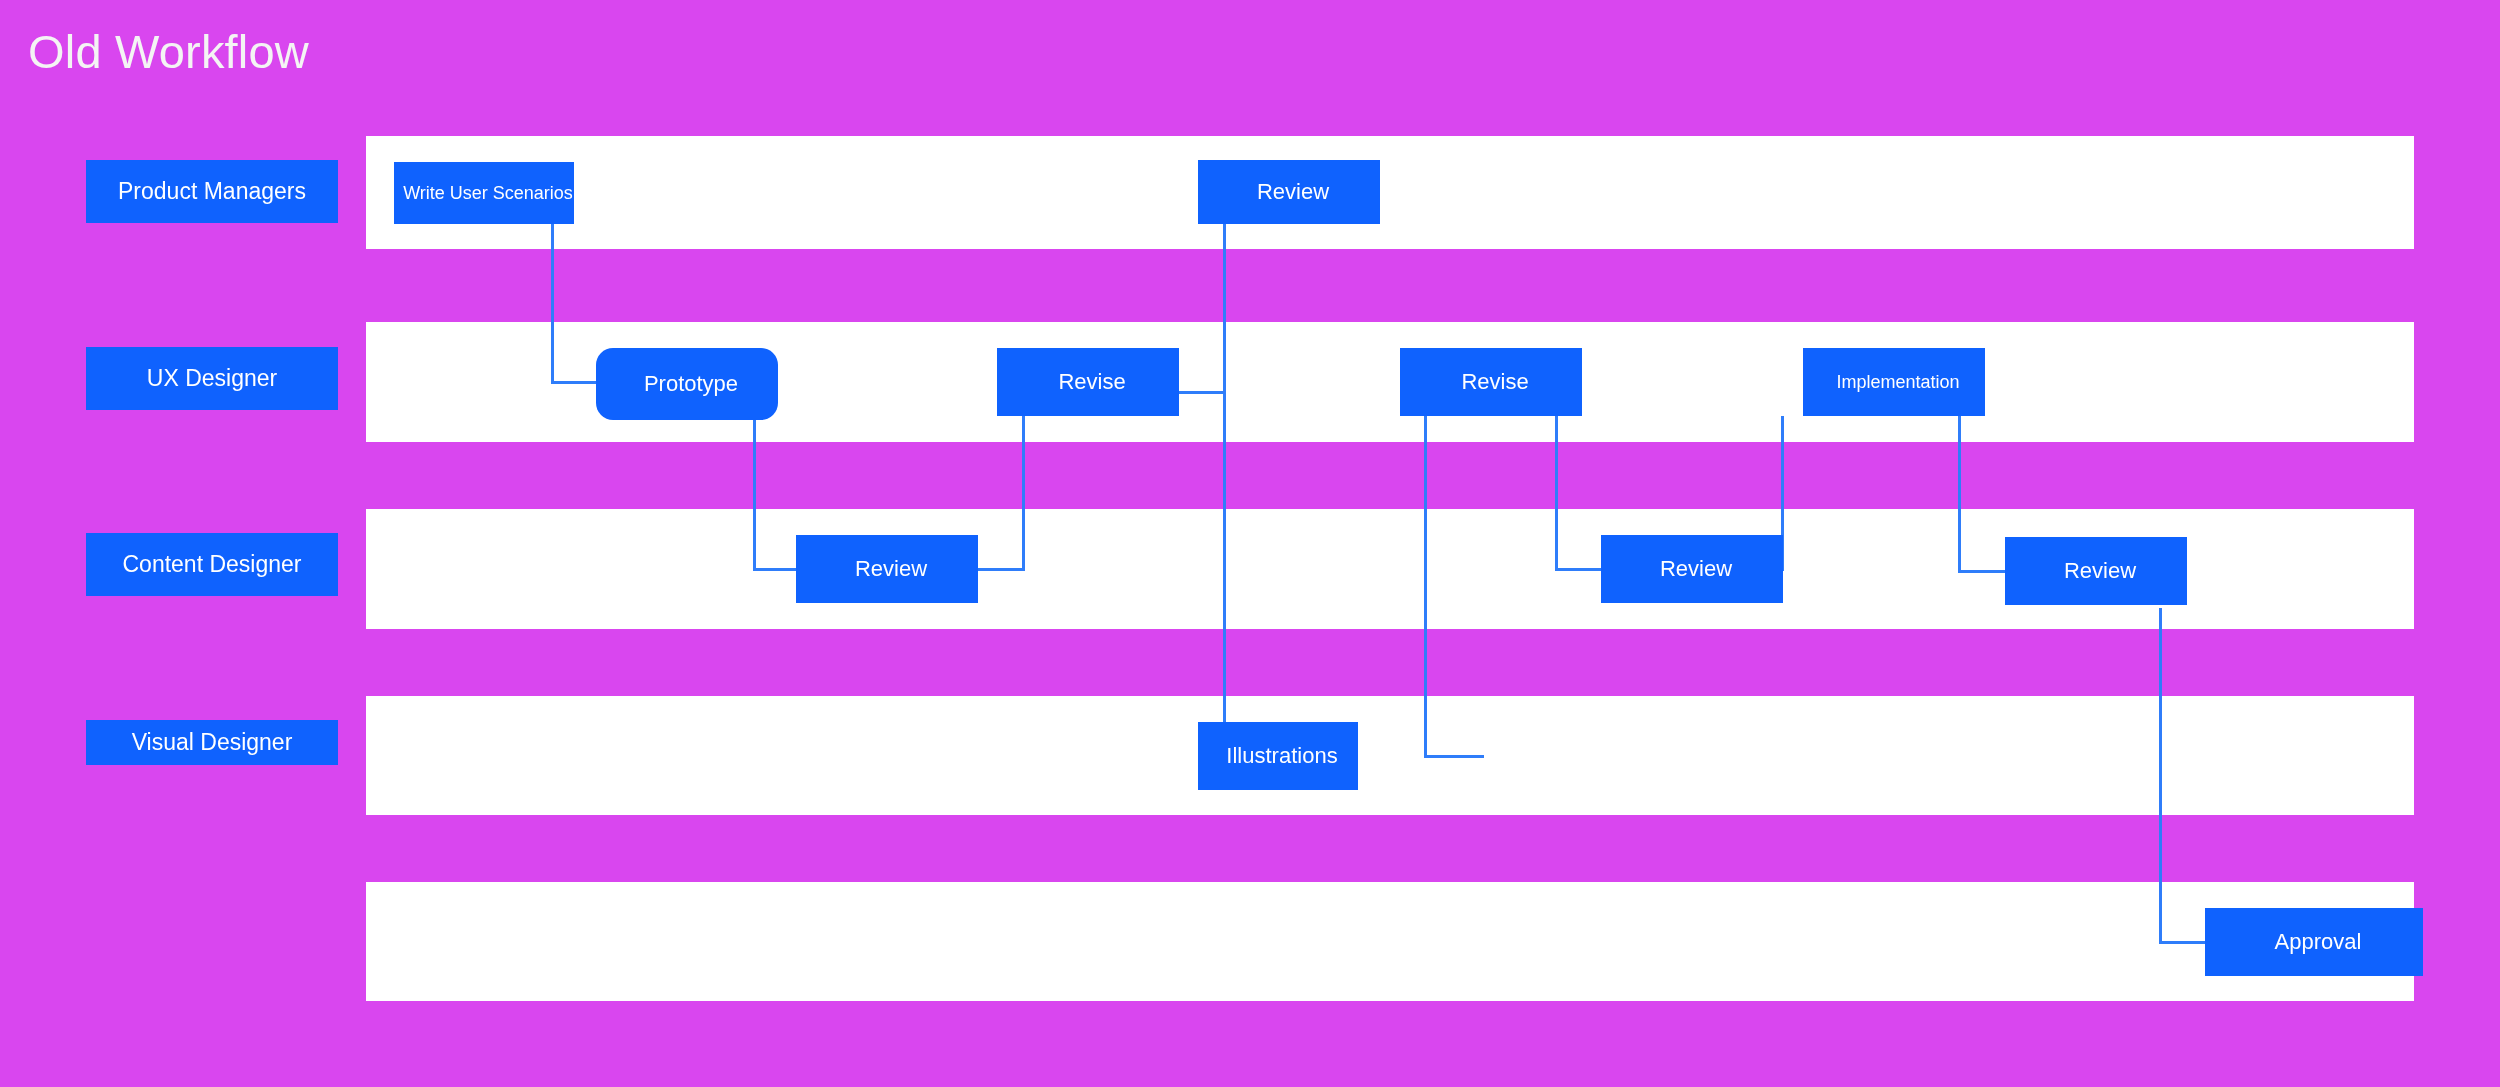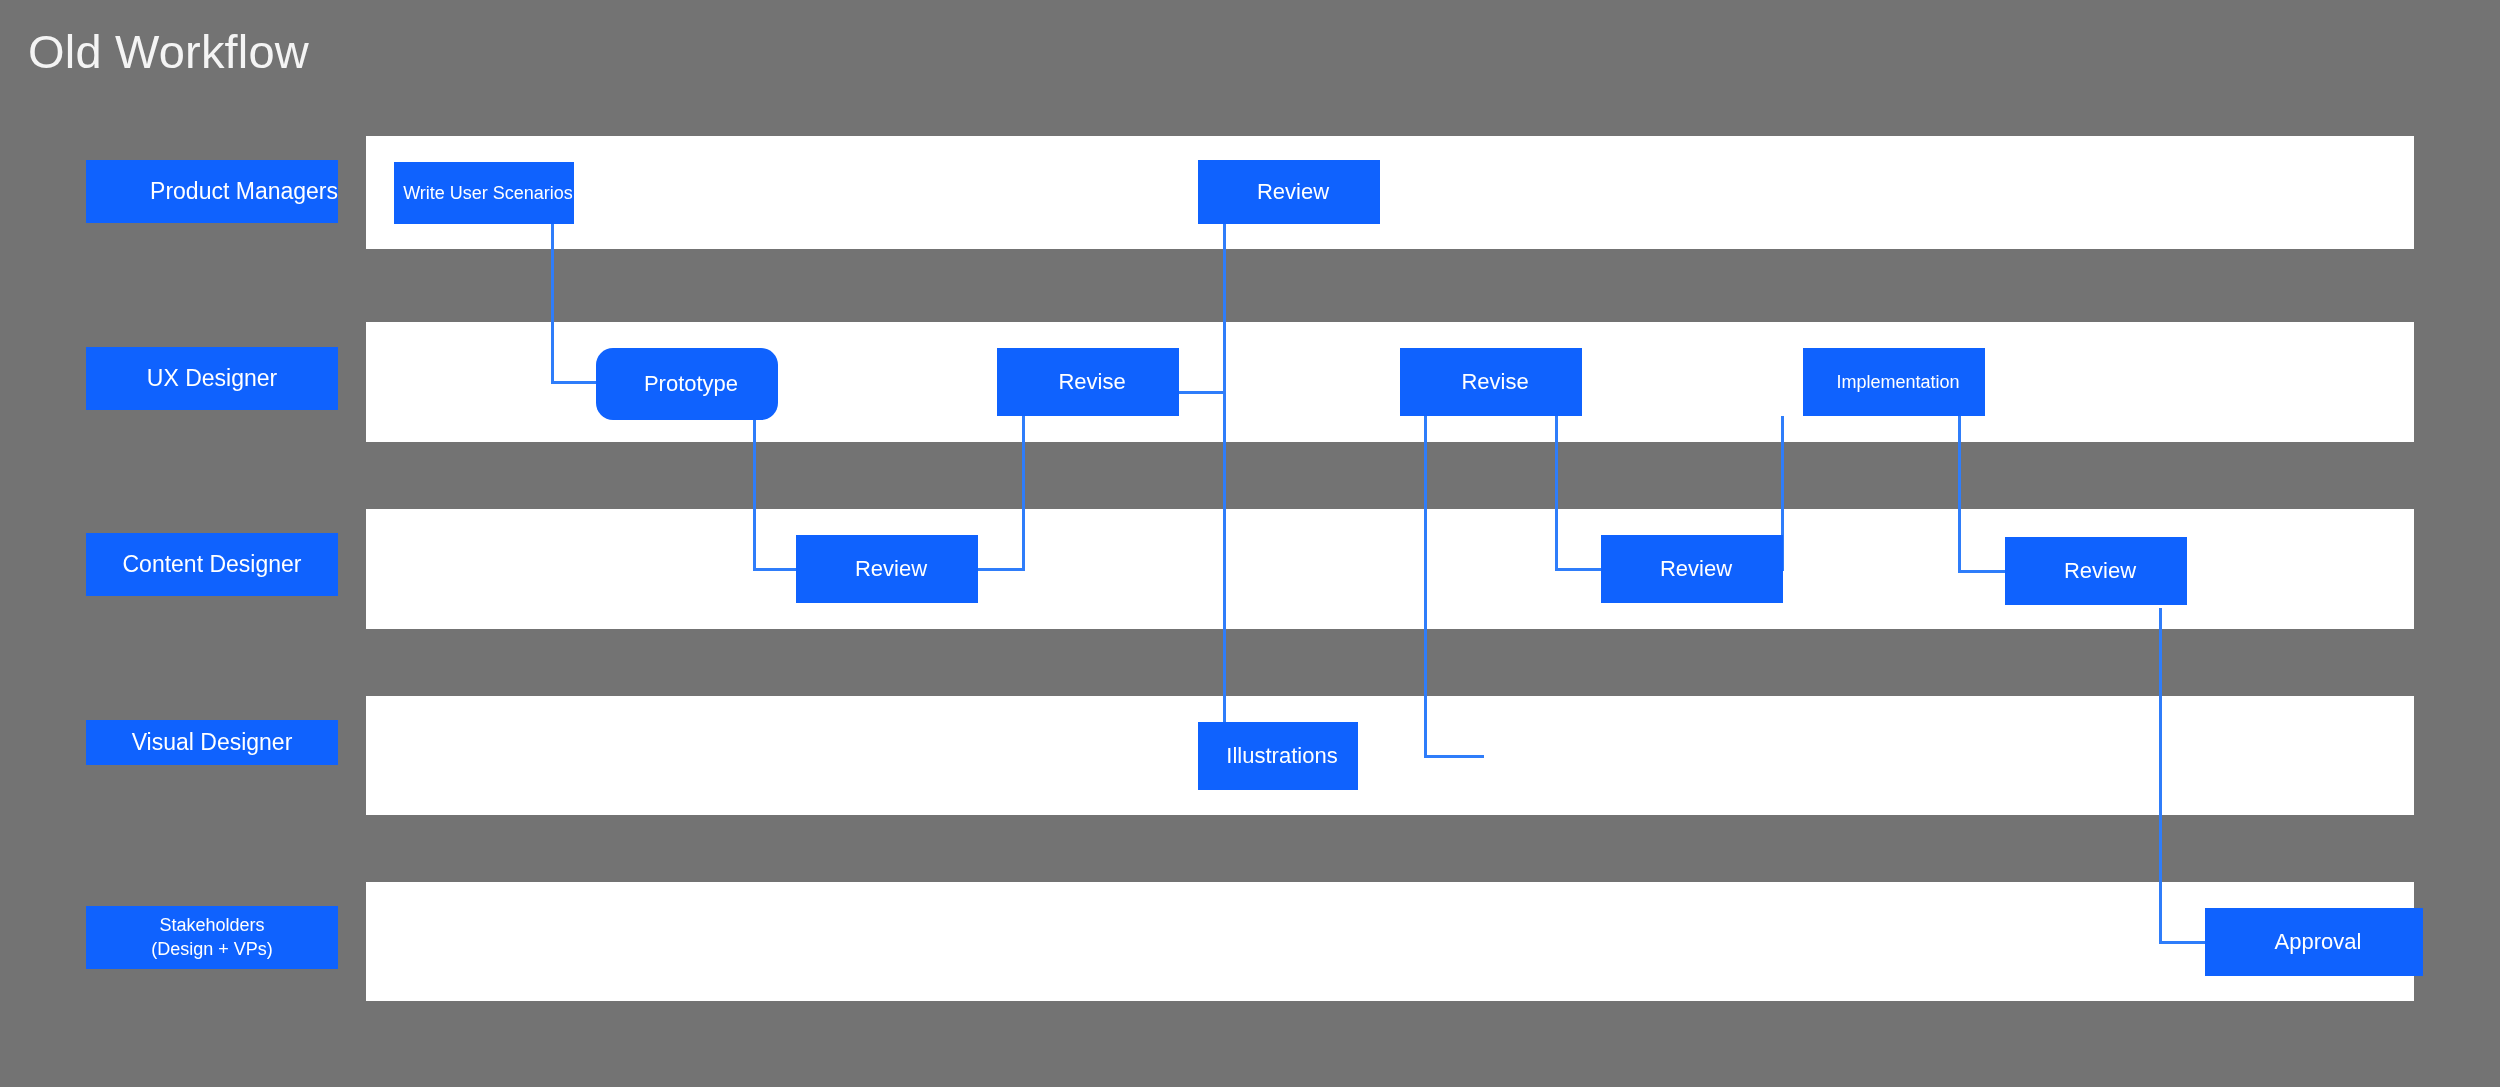--- a/index.html
+++ b/index.html
@@ -11,21 +11,21 @@
     width: 2500px;
     height: 1087px;
     overflow: hidden;
     font-family: "Liberation Sans", sans-serif;
     color: #ffffff;
   }
   #canvas {
     position: relative;
     width: 2500px;
     height: 1087px;
-    background: #737373;
+    background: #d946ef;
   }
   #page-title {
     position: absolute;
     left: 28px;
     top: 24px;
     font-size: 47px;
     font-weight: 400;
     letter-spacing: 0.2px;
     color: #f4f4f4;
     white-space: nowrap;
@@ -87,35 +87,31 @@
 <div id="canvas">
 
   <div id="page-title">Old Workflow</div>
 
   <div class="lane-band" style="top:136px; height:113px;"></div>
   <div class="lane-band" style="top:322px; height:120px;"></div>
   <div class="lane-band" style="top:509px; height:120px;"></div>
   <div class="lane-band" style="top:696px; height:119px;"></div>
   <div class="lane-band" style="top:882px; height:119px;"></div>
 
-  <div class="lane-label" style="top:160px; height:63px;justify-content:flex-end;">
+  <div class="lane-label" style="top:160px; height:63px;">
     <span>Product Managers</span>
   </div>
   <div class="lane-label" style="top:347px; height:63px;">
     <span>UX Designer</span>
   </div>
   <div class="lane-label" style="top:533px; height:63px;">
     <span>Content Designer</span>
   </div>
   <div class="lane-label" style="top:720px; height:45px;">
     <span>Visual Designer</span>
-  </div>
-  <div class="lane-label small" style="top:906px; height:63px; flex-direction:column;">
-    <span>Stakeholders</span>
-    <span>(Design + VPs)</span>
   </div>
 
   <div class="conn v" style="left:551px; top:224px; height:159px;"></div>
   <div class="conn h" style="left:551px; top:381px; width:47px;"></div>
 
   <div class="conn v" style="left:753px; top:416px; height:155px;"></div>
   <div class="conn h" style="left:753px; top:568px; width:45px;"></div>
 
   <div class="conn h" style="left:977px; top:568px; width:48px;"></div>
   <div class="conn v" style="left:1022px; top:416px; height:155px;"></div>

